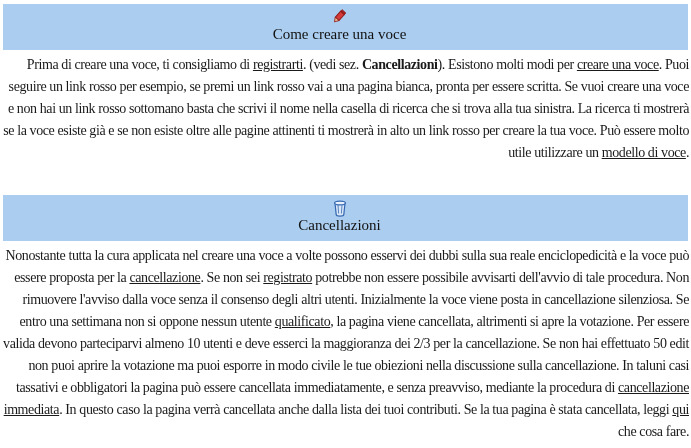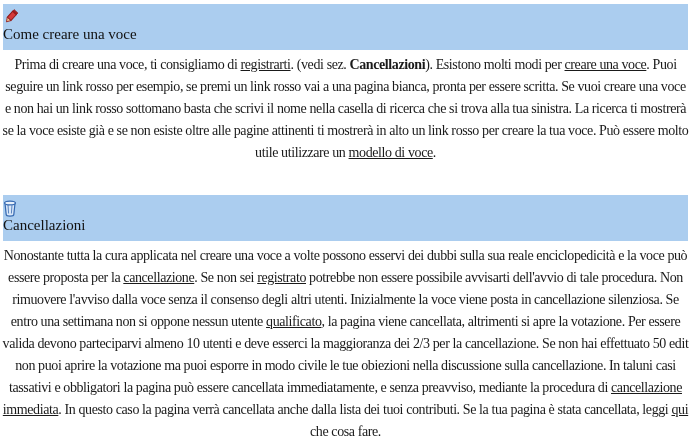--- a/index.html
+++ b/index.html
@@ -20,41 +20,42 @@
   .help-section {
     margin: 0;
   }
   .help-section + .help-section {
     margin-top: 31px;
   }
   .section-header {
     background: var(--header-bg, #abcdef);
     margin: 0 3px;
     padding: 3px 12px 6px 0;
+    text-align: center;
   }
   .icon-row {
     height: 17px;
     line-height: 17px;
   }
   .icon-row svg {
     vertical-align: middle;
   }
   .section-title {
     font-size: 15px;
     line-height: 19px;
     margin-top: 1px;
     font-weight: normal;
     color: #111111;
   }
   .section-body {
     margin: 4px 2px 0 2px;
     font-size: 14px;
     line-height: 22px;
     letter-spacing: -0.4px;
-    text-align: center;
+    text-align: right;
   }
   a.wlink {
     color: inherit;
     text-decoration: underline;
     cursor: pointer;
   }
   b.wbold {
     font-weight: bold;
   }
   

